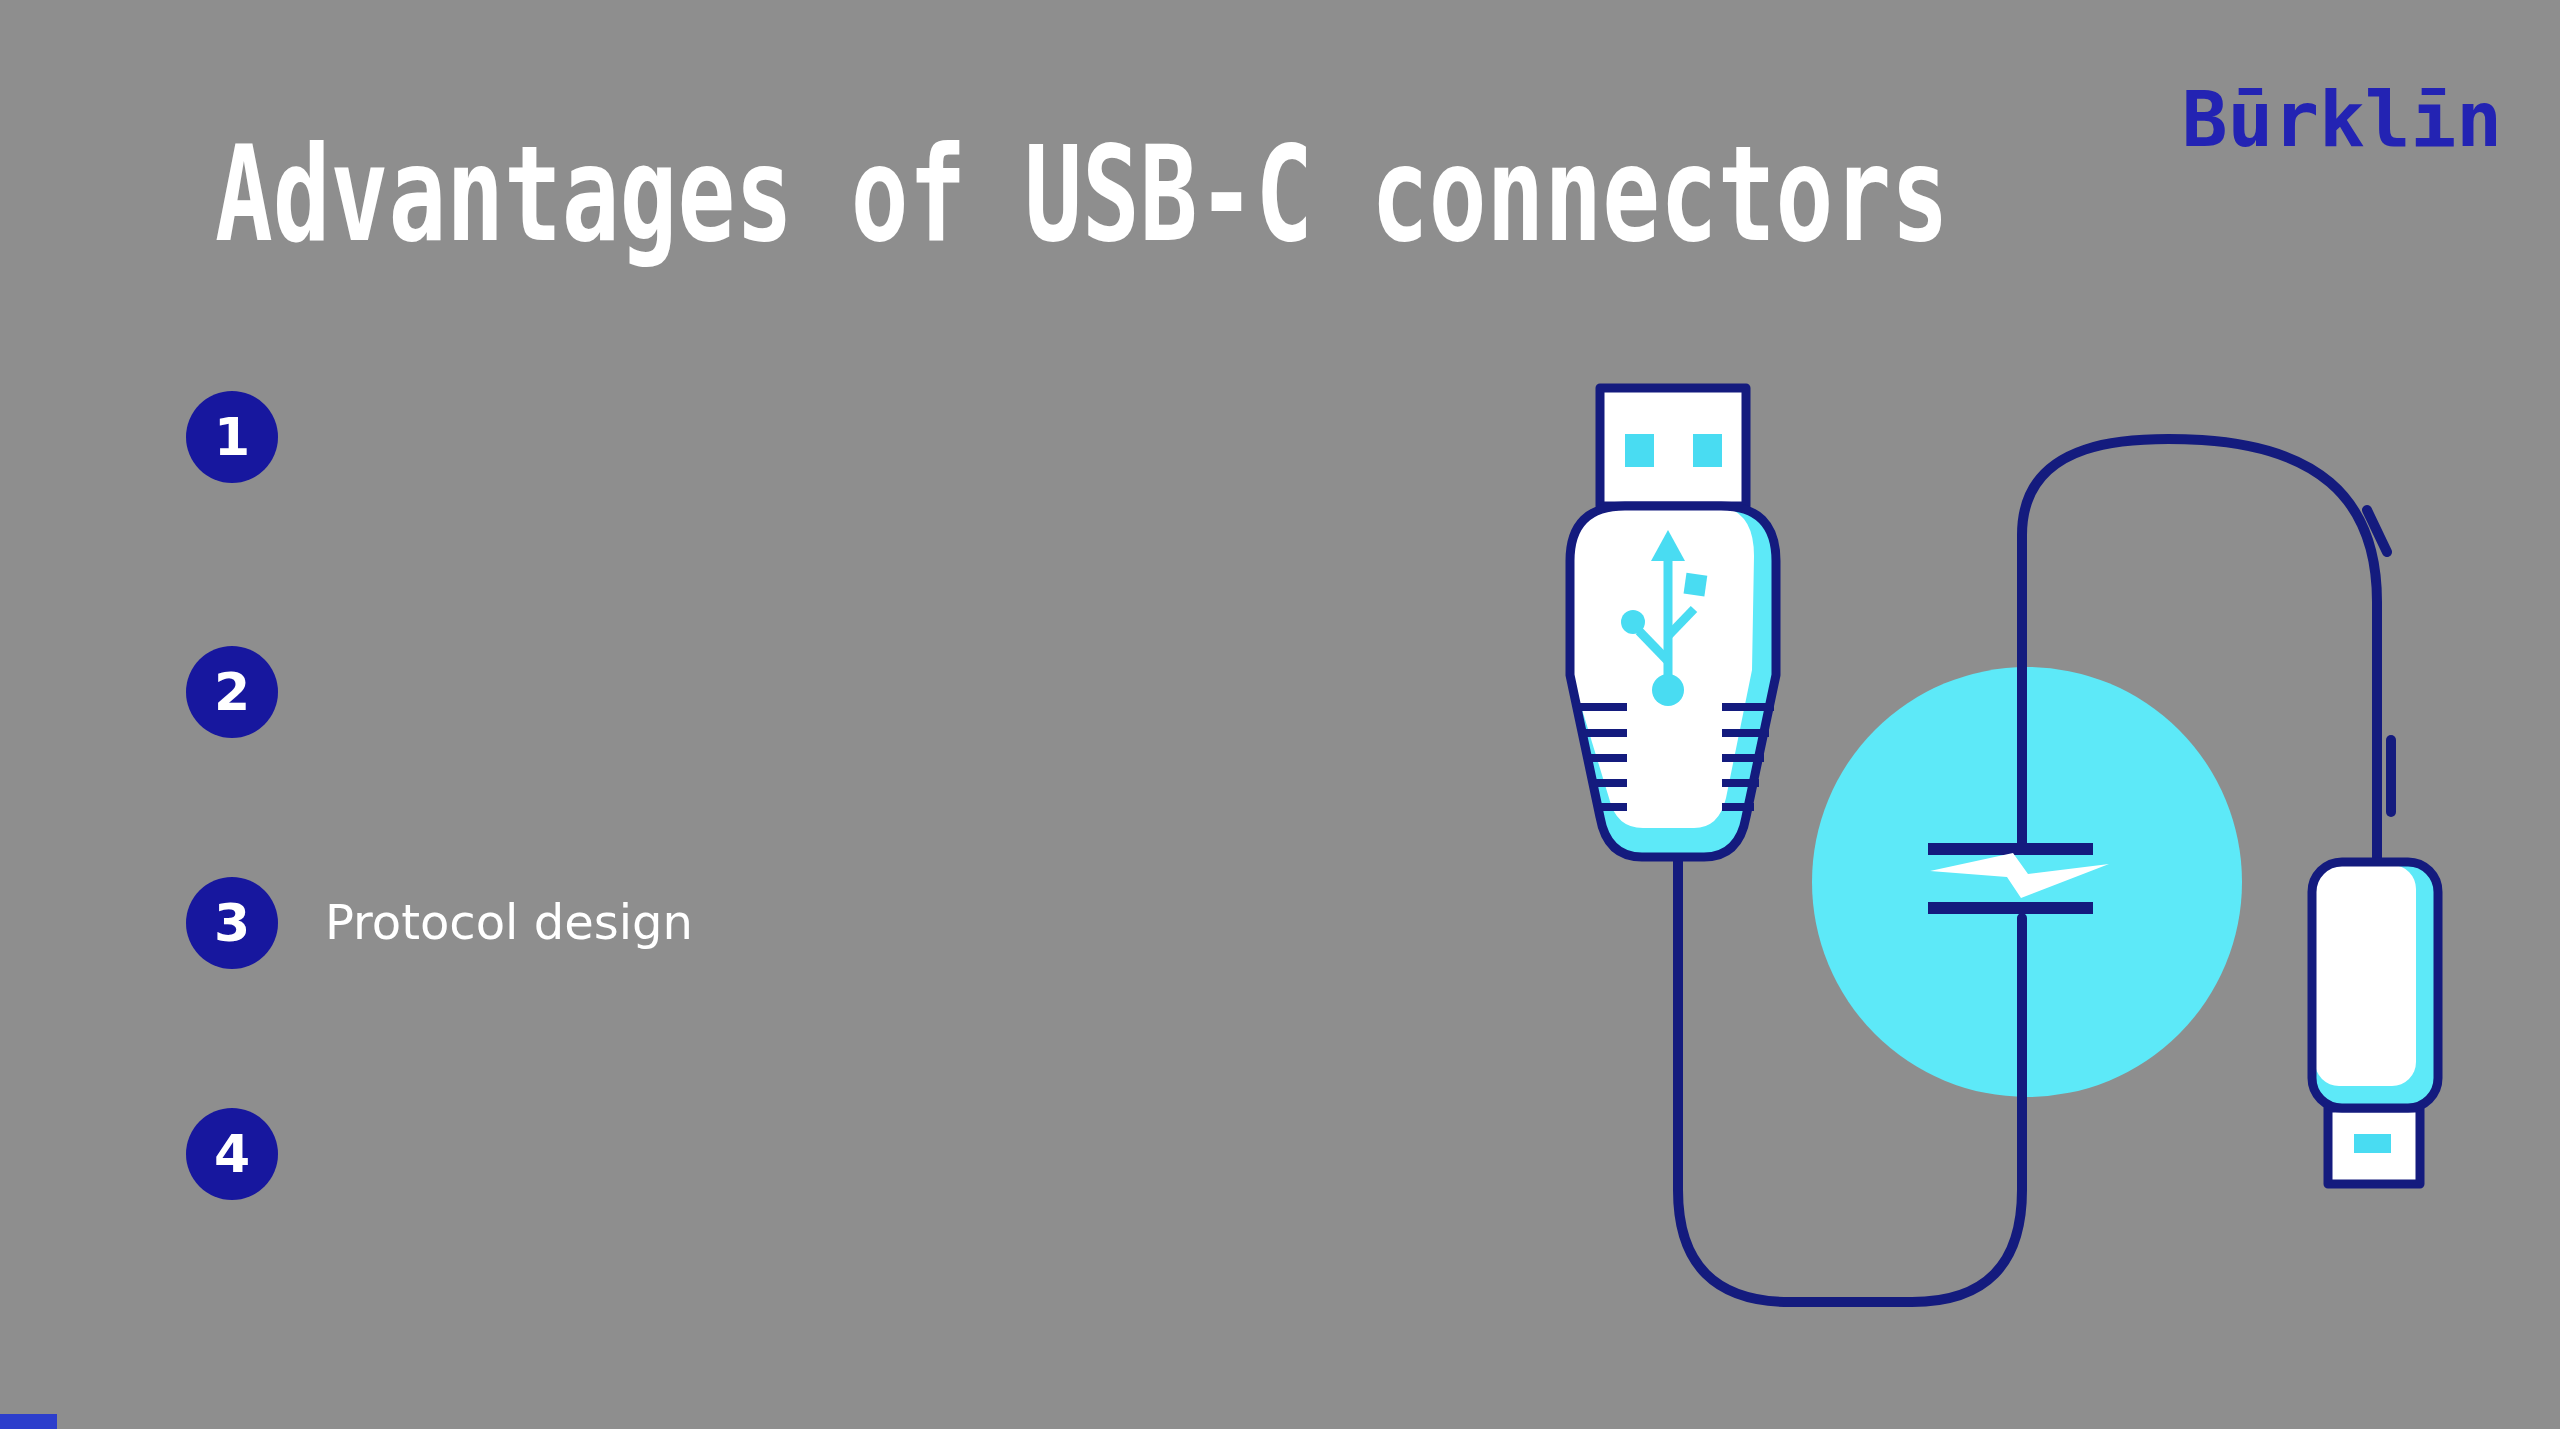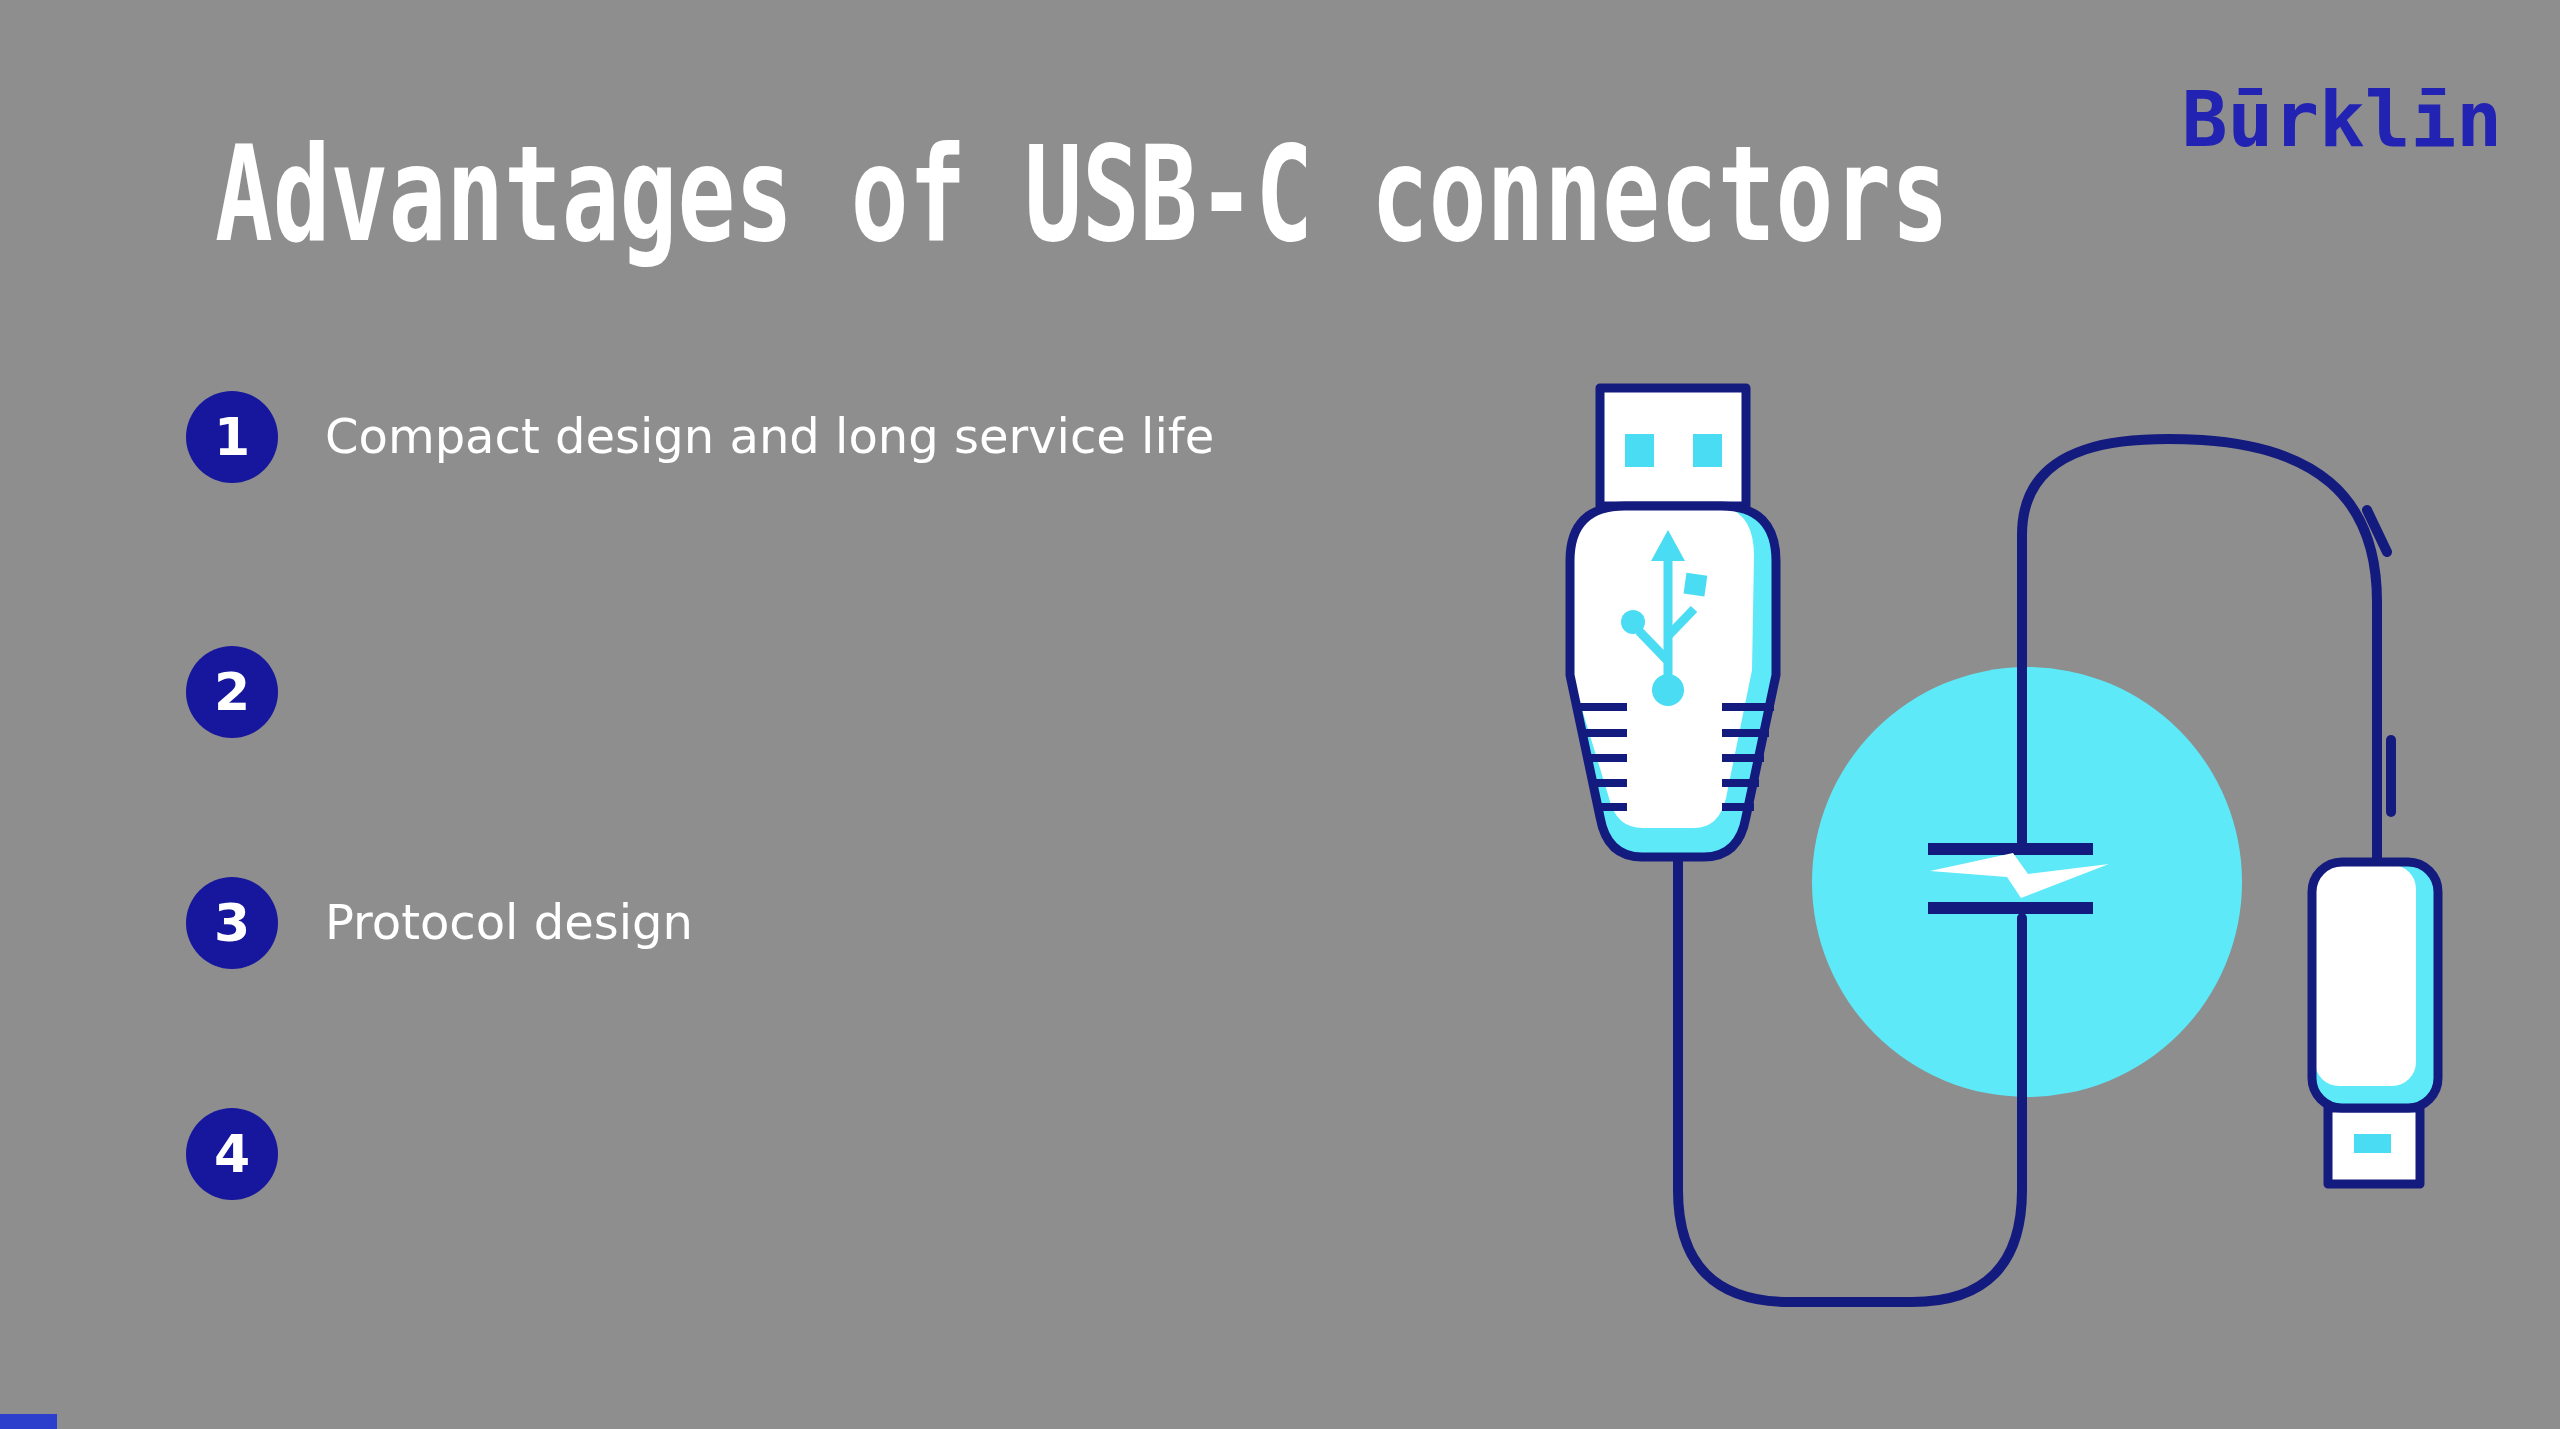--- a/index.html
+++ b/index.html
@@ -57,21 +57,20 @@
 </head>
 <body>
 
 <div class="logo">Būrklīn</div>
 
 <h1 class="title">Advantages of USB-C connectors</h1>
 
 <div class="adv-list">
   <div class="adv-row" style="top:391px">
     <div class="num-circle">1</div>
-    <div class="adv-label">Compact design and long service life</div>
   </div>
   <div class="adv-row" style="top:646px">
     <div class="num-circle">2</div>
   </div>
   <div class="adv-row" style="top:877px">
     <div class="num-circle">3</div>
     <div class="adv-label">Protocol design</div>
   </div>
   <div class="adv-row" style="top:1108px">
     <div class="num-circle">4</div>

